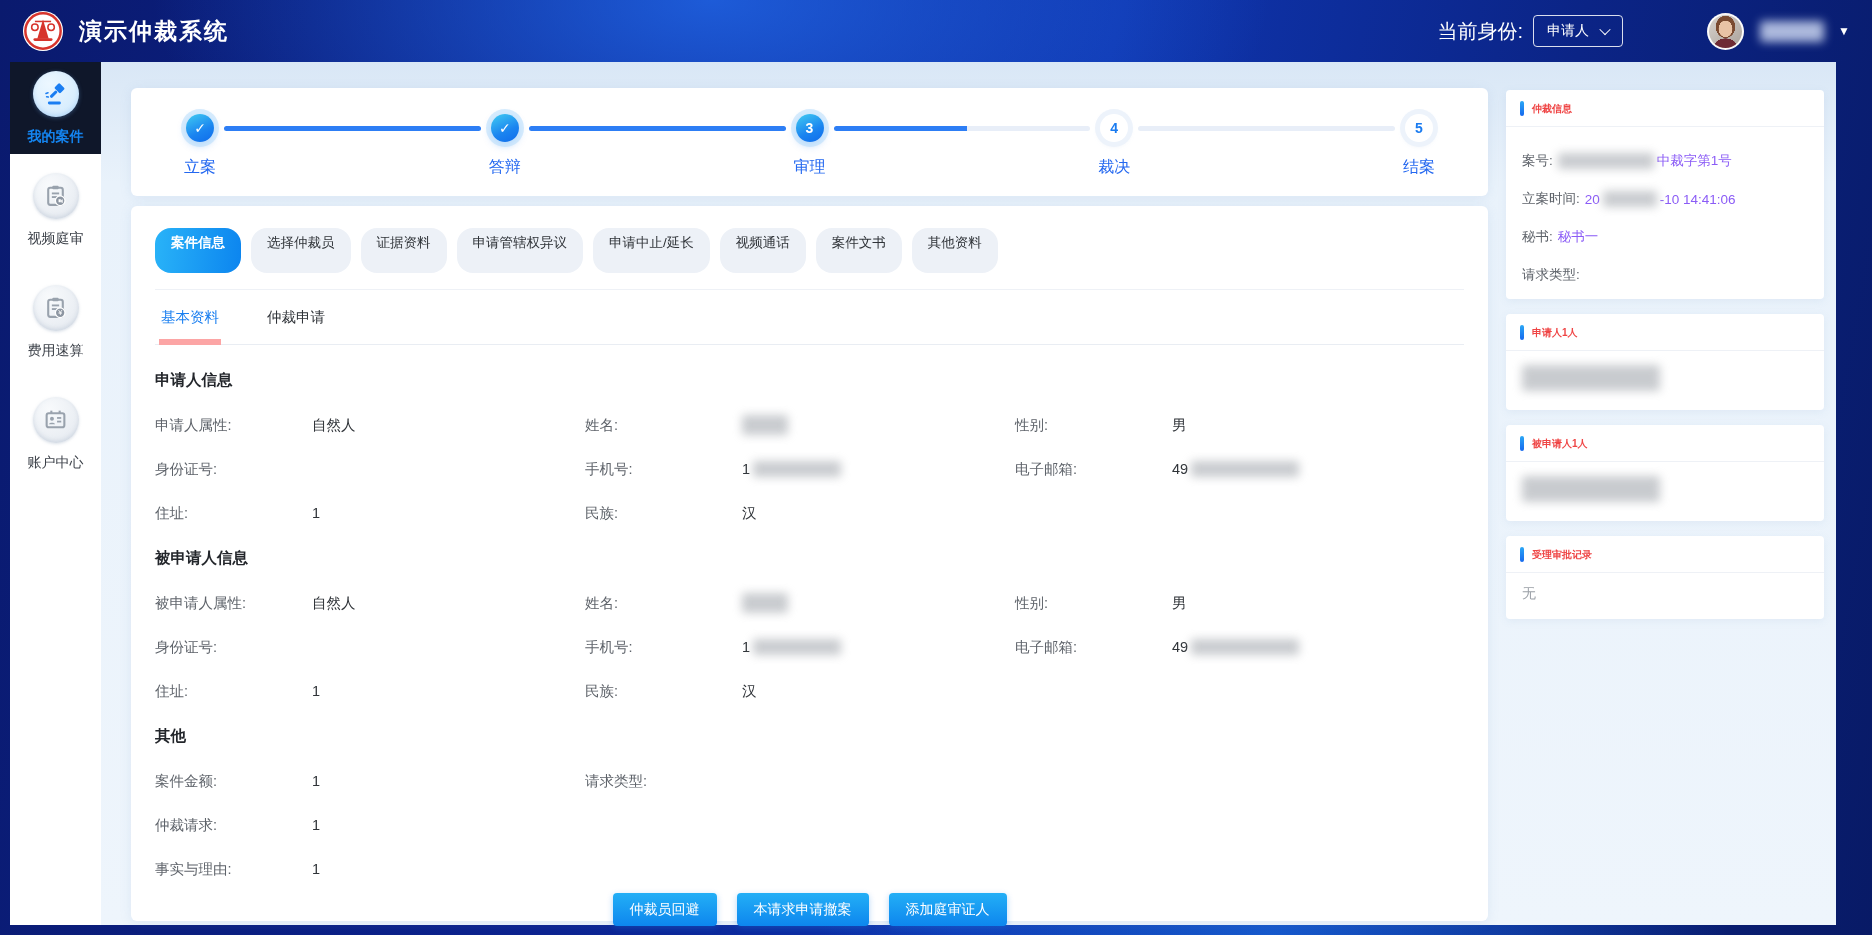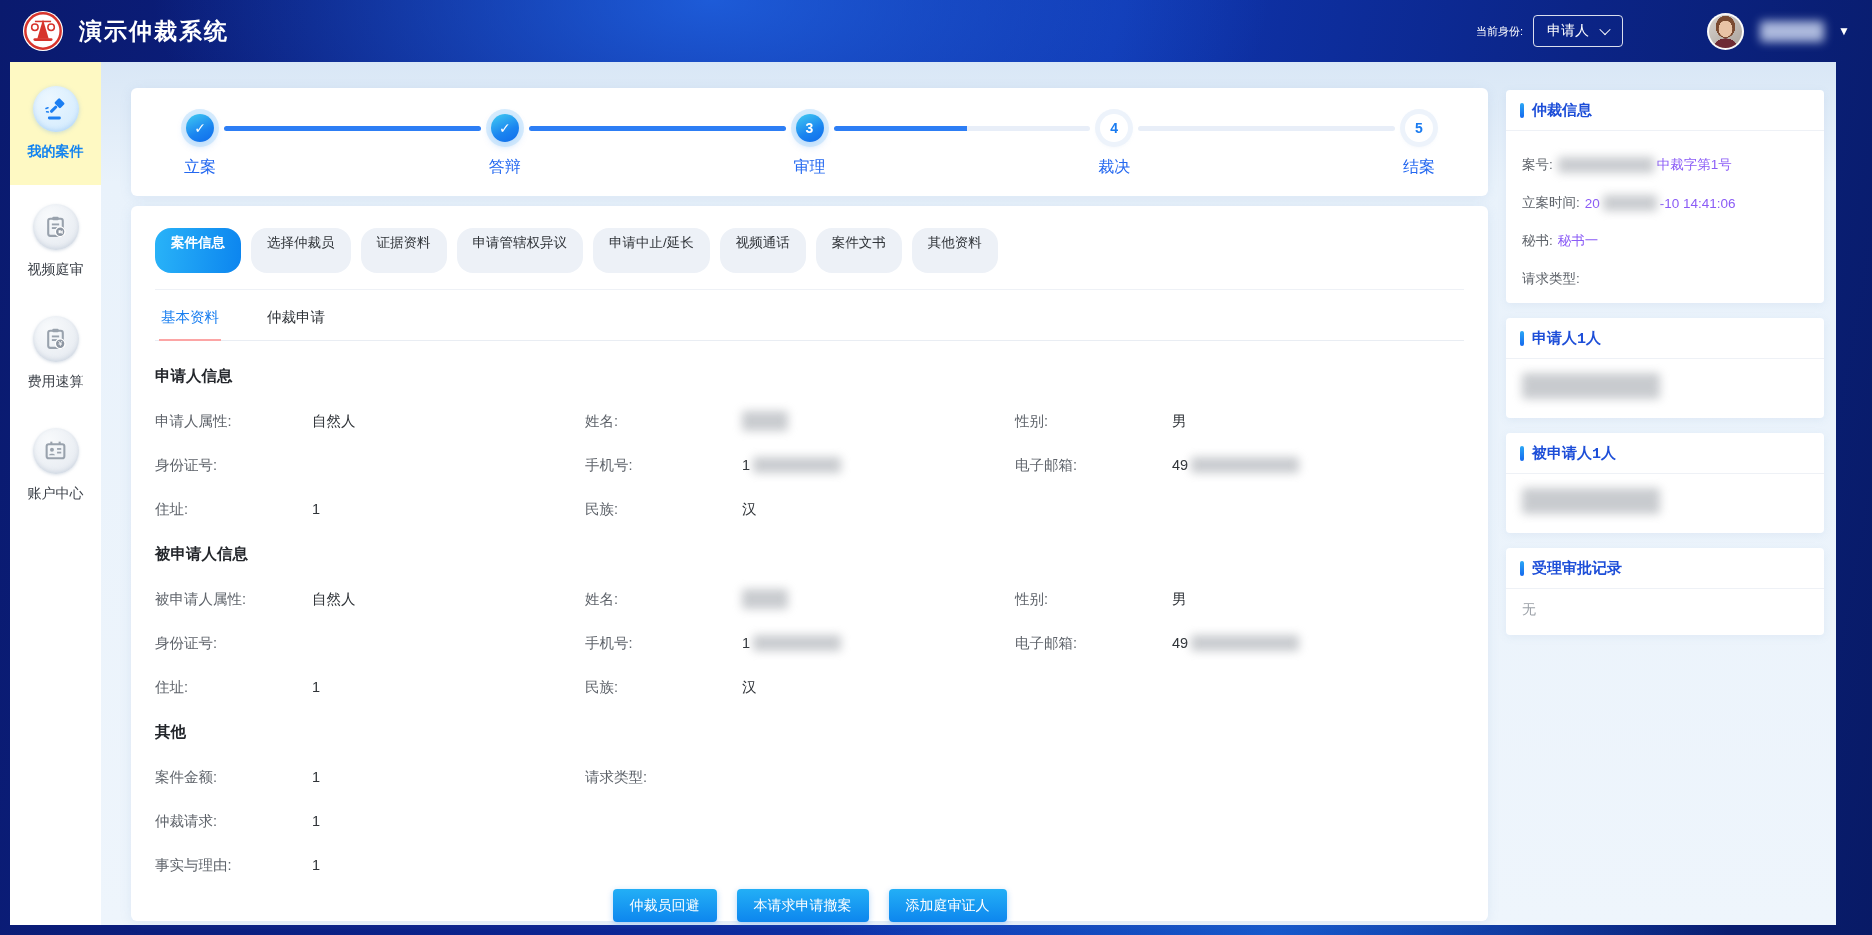--- a/index.html
+++ b/index.html
@@ -10,40 +10,40 @@
     background:
       radial-gradient(ellipse 900px 420px at 38% 0%, rgba(35,110,240,.75), transparent 62%),
       radial-gradient(ellipse 760px 360px at 68% 100%, rgba(28,115,235,.65), transparent 60%),
       linear-gradient(100deg,#0a1a6e 0%,#0c2390 35%,#0f35ae 55%,#0b2486 78%,#081a66 100%);
   }
   
   .header { height:62px; display:flex; align-items:center; padding:0 22px 0 16px; color:#fff; }
   .logo { width:42px; height:42px; margin-left:6px; flex-shrink:0; }
   .app-title { font-size:23px; font-weight:bold; margin-left:15px; letter-spacing:2px; }
   .header-right { margin-left:auto; display:flex; align-items:center; }
-  .identity-label { font-size:11px; }
+  .identity-label { font-size:20px; }
   .identity-btn { margin-left:10px; display:flex; align-items:center; gap:12px; border:1px solid rgba(255,255,255,.85);
     border-radius:4px; padding:6px 13px; font-size:14px; color:#fff; background:transparent; cursor:pointer; }
   .chev { width:8px; height:8px; border-right:1.8px solid #fff; border-bottom:1.8px solid #fff;
     transform:rotate(45deg) translate(-1px,-1px); display:inline-block; }
   .avatar { width:37px; height:37px; border-radius:50%; margin-left:84px; border:2px solid rgba(255,255,255,.95); overflow:hidden;
     background:
       radial-gradient(ellipse 11px 13px at 50% 42%, #e9c3a5 62%, transparent 64%),
       radial-gradient(ellipse 17px 11px at 50% 92%, #6e2a34 62%, transparent 64%),
       radial-gradient(ellipse 15px 17px at 50% 36%, #7a4a30 64%, transparent 66%),
       linear-gradient(140deg,#d8d3ce,#a9a19a); cursor:pointer; }
   .user-blur { width:64px; height:21px; border-radius:3px; margin-left:16px; background:#c9d4ef; filter:blur(5px); opacity:.85; }
   .user-caret { margin-left:14px; font-size:12px; color:#fff; cursor:pointer; }
   
   .main-row { position:absolute; top:62px; left:10px; right:36px; bottom:10px; display:flex;
     background:linear-gradient(180deg,#d9e7f6 0%, #e9f2fb 14%, #eef5fc 100%); }
   
   .sidebar { width:91px; background:#fff; flex-shrink:0; display:flex; flex-direction:column; }
   .side-item { height:112px; display:flex; flex-direction:column; align-items:center; justify-content:center; gap:11px; cursor:pointer; }
-  .side-item.active { height:123px; background:#fef9c3; }
+  .side-item.active { height:92px; background:#0f172a; }
   .side-icon { width:46px; height:46px; border-radius:50%; display:flex; align-items:center; justify-content:center;
     background:radial-gradient(circle at 35% 28%, #f8fafc, #e3e8ef);
     box-shadow:inset 0 -2px 4px rgba(160,175,195,.35), 0 1px 3px rgba(150,165,190,.35); }
   .side-item.active .side-icon { background:radial-gradient(circle at 35% 28%, #ecf7ff, #cfe9fd);
     box-shadow:inset 0 -2px 4px rgba(110,170,235,.3), 0 1px 4px rgba(110,170,235,.35); }
   .side-label { font-size:14px; color:#3a3f47; }
   .side-item.active .side-label { color:#1484f0; font-weight:bold; }
   
   .main-col { flex:1; min-width:0; padding:26px 8px 4px 30px; display:flex; flex-direction:column; }
   .card { background:#fff; border-radius:6px; box-shadow:0 2px 12px rgba(110,145,190,.13); }
@@ -57,37 +57,37 @@
   .step-circle.hollow { color:#1a7bf0; background:#fff; box-shadow:0 0 0 5px #edf3fb, 0 2px 6px rgba(140,170,215,.4); }
   .step-label { margin-top:15px; font-size:16px; color:#2468f0; }
   .conn { flex:1; height:5px; border-radius:3px; margin:12px -5px 0 -5px; background:#e8eef8; }
   .main-card { margin-top:10px; flex:1; display:flex; flex-direction:column; padding:22px 24px 8px; min-height:0; }
   .pill-row { display:flex; gap:10px; padding-bottom:16px; border-bottom:1px solid #eef1f6; }
   .pill { height:45px; line-height:30px; padding:0 16px; border-radius:16px; background:#edf1f7; color:#2f3338;
     font-size:13.5px; cursor:pointer; white-space:nowrap; }
   .pill.active { background:linear-gradient(95deg,#29b3f8,#0c85ef); color:#fff; font-weight:bold; }
   .subtab-row { display:flex; gap:44px; padding:16px 4px 0; border-bottom:1px solid #e9edf3; }
   .subtab { font-size:14.5px; color:#2f3338; padding:2px 2px 12px; cursor:pointer; }
-  .subtab.active { color:#1a7ff0; border-bottom:2px solid #fca5a5; margin-bottom:-1px; }
+  .subtab.active { color:#1a7ff0; border-bottom:6px solid #fca5a5; margin-bottom:-1px; }
   .section-title { font-size:15.5px; font-weight:bold; color:#23262b; margin-top:25px; }
   .form-row { display:grid; grid-template-columns:430px 430px 1fr; margin-top:24px; font-size:14.5px; }
   .cell { display:flex; align-items:center; min-height:20px; }
   .cell .lbl { width:150px; text-align:left; color:#5f646b; flex-shrink:0; }
   .cell .val { margin-left:7px; color:#2f3338; display:flex; align-items:center; gap:3px; }
   .redact { display:inline-block; background:#a8acb2; border-radius:2px; filter:blur(5px); opacity:.62; }
   .footer-btns { margin-top:auto; display:flex; justify-content:center; gap:20px; padding:14px 0 8px; }
   .fbtn { height:33px; padding:0 17px; border:none; border-radius:4px; cursor:pointer; font-family:inherit;
     background:linear-gradient(180deg,#23aff6,#0d86ee); color:#fff; font-size:14px;
     box-shadow:0 2px 6px rgba(20,120,230,.3); }
   
   .right-col { width:340px; flex-shrink:0; padding:28px 12px 0 10px; display:flex; flex-direction:column; gap:15px; }
   .panel-card { background:#fff; border-radius:4px; box-shadow:0 2px 8px rgba(110,145,190,.10); }
   .panel-head { display:flex; align-items:center; gap:8px; padding:11px 14px 10px; }
   .panel-bar { width:4px; height:15px; border-radius:2px; background:linear-gradient(180deg,#2aa7f5,#1668ee); flex-shrink:0; }
-  .panel-title { font-size:15px; font-weight:bold; color:#1d4ed8;font-family:Liberation Mono, monospace; }
+  .panel-title { font-size:10px; font-weight:bold; color:#ef4444; }
   .panel-divider { height:1px; background:#eef1f6; }
   .panel-body { padding:5px 16px 15px; }
   .prow { display:flex; align-items:center; margin-top:20px; font-size:13.5px; color:#5f646b; }
   .prow .pval { color:#8b5cf6; margin-left:5px; display:flex; align-items:center; gap:3px; }
   .panel-blurrow { padding:14px 16px 15px; }
   .panel-empty { padding:12px 16px 16px; font-size:14px; color:#9ba0a7; }
 </style>
 </head>
 <body>
 

